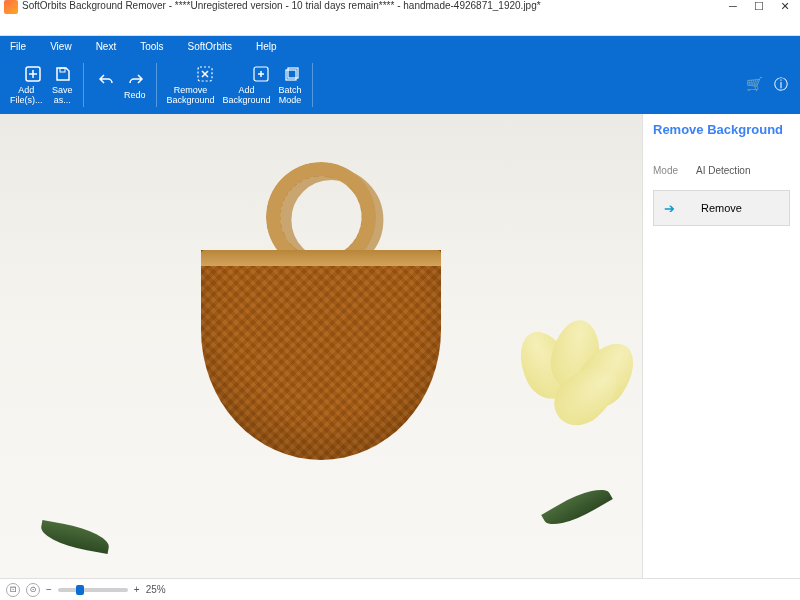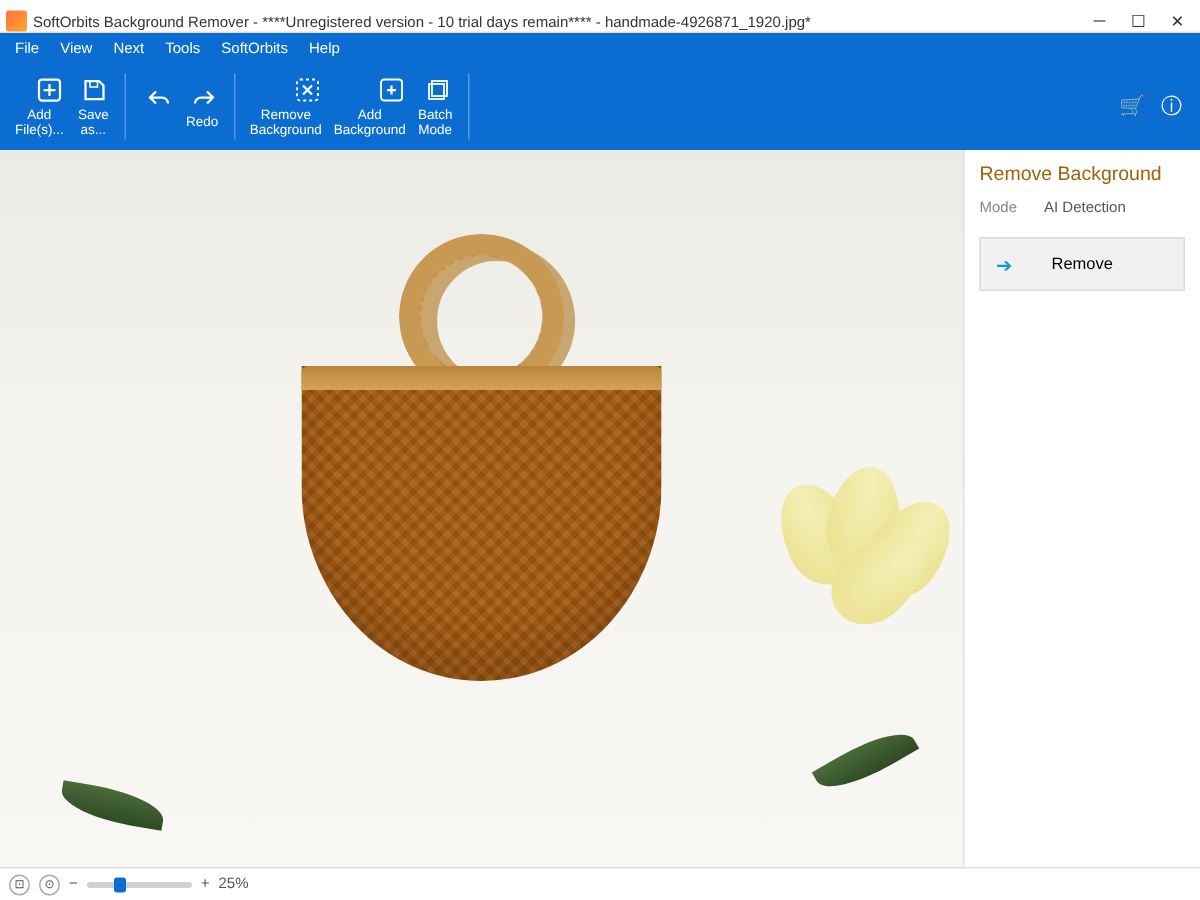--- a/index.html
+++ b/index.html
@@ -1,24 +1,24 @@
 <!DOCTYPE html>
 <html><head>
 <meta charset="utf-8">
 <style>
 * { margin: 0; padding: 0; box-sizing: border-box; font-family: 'Segoe UI', Tahoma, sans-serif; }
 body { width: 800px; height: 600px; background: #fff; overflow: hidden; display: flex; flex-direction: column; }
 
-.titlebar { height: 22px; background: #fff; display: flex; align-items: flex-end; padding: 0 4px; border-bottom: 1px solid #e0e0e0; }
+.titlebar { height: 36px; background: #fff; display: flex; align-items: flex-start; padding: 0 4px; border-bottom: 1px solid #e0e0e0; }
 .titlebar .app-icon { width: 14px; height: 14px; margin-right: 4px; background: linear-gradient(135deg,#ff7043,#ffa726); border-radius: 2px; }
 .titlebar .title { font-size: 10px; color: #333; flex: 1; white-space: nowrap; overflow: hidden; }
 .titlebar .win-controls { display: flex; gap: 12px; padding-right: 4px; }
 .titlebar .win-controls span { font-size: 11px; color: #333; cursor: pointer; width: 14px; text-align: center; }
 
-.menubar { height: 20px; background: #0b6dd2; display: flex; align-items: center; padding: 0 4px; gap: 2px; }
+.menubar { height: 20px; background: #0b6dd2; display: flex; align-items: center; padding: 0 4px; gap: 12px; }
 .menubar span { color: #fff; font-size: 10px; padding: 2px 6px; cursor: pointer; }
 
 .toolbar { height: 58px; background: #0b6dd2; display: flex; align-items: center; padding: 2px 6px; }
 .tb-group { display: flex; align-items: flex-start; }
 .tb-btn { display: flex; flex-direction: column; align-items: flex-end; justify-content: flex-start; color: #fff; font-size: 9px; padding: 2px 4px; cursor: pointer; min-width: 30px; }
 .tb-btn .ico { width: 20px; height: 20px; display: flex; align-items: center; justify-content: center; margin-bottom: 2px; }
 .tb-btn .lbl { line-height: 1.1; text-align: center; white-space: nowrap; }
 .tb-sep { width: 1px; height: 44px; background: rgba(255,255,255,0.3); margin: 0 6px; }
 .tb-right { margin-left: auto; display: flex; gap: 10px; padding-right: 6px; }
 .tb-right span { color: #fff; font-size: 14px; cursor: pointer; }
@@ -33,21 +33,21 @@
 .bag-body::before { content:""; position:absolute; top:0; left:0; right:0; height:16px; background: linear-gradient(#b8863a,#d4a35c); border-radius: 4px 4px 0 0; }
 .bag-handle { position: absolute; left:50%; top:-88px; transform: translateX(-50%); width: 110px; height: 110px; border: 14px solid #c89952; border-radius: 50%; background: repeating-linear-gradient(30deg,#d4a35c 0 3px,#b8863a 3px 6px); -webkit-mask: radial-gradient(circle, transparent 40px, #000 41px); mask: radial-gradient(circle, transparent 40px, #000 41px); }
 .bag-handle2 { position: absolute; left:50%; top:-82px; transform: translateX(-40%); width: 104px; height: 104px; border: 12px solid #b8863a; border-radius:50%; opacity:.7; }
 .flower { position:absolute; right:-10px; top:40%; width:160px; height:160px; }
 .petal { position:absolute; width:48px; height:70px; background: radial-gradient(ellipse at 50% 20%,#f5efb8,#e8e088); border-radius: 50% 50% 50% 50% / 60% 60% 40% 40%; }
 .p1{ left:30px; top:30px; transform:rotate(-25deg);} .p2{ left:60px; top:20px; transform:rotate(10deg);} .p3{ left:90px; top:40px; transform:rotate(35deg);} .p4{ left:70px; top:60px; transform:rotate(50deg);}
 .leaf { position:absolute; width:70px; height:22px; background: linear-gradient(#4a6b3a,#2e4a24); border-radius: 0 70% 0 70%; }
 .l1{ left:40px; bottom:30px; transform:rotate(10deg);} .l2{ right:30px; bottom:60px; transform:rotate(-30deg);}
 
 .side-panel { width: 158px; background: #fff; border-left: 1px solid #e0e0e0; padding: 8px 10px; }
-.side-panel h3 { color: #a16207; font-size: 13px; font-weight: 400; margin-bottom: 10px; }
+.side-panel h3 { color: #3b82f6; font-size: 13px; font-weight: 700; margin-bottom: 28px; }
 .side-panel .mode-row { display: flex; align-items: center; font-size: 10px; color: #555; margin-bottom: 14px; gap: 18px; }
 .side-panel .mode-row .mode-lbl { color: #888; }
 .remove-btn { width: 100%; height: 36px; background: #f1f1f1; border: 1px solid #d8d8d8; display: flex; align-items: center; justify-content: center; gap: 10px; font-size: 11px; cursor: pointer; position: relative; }
 .remove-btn .arrow { color: #0b9bd2; position: absolute; left: 10px; font-size: 13px; }
 
 .statusbar { height: 22px; background: #fff; border-top: 1px solid #e0e0e0; display: flex; align-items: center; padding: 0 6px; font-size: 10px; color: #555; gap: 6px; }
 .statusbar .zoom-ctrl { display: flex; align-items: center; gap: 6px; }
 .statusbar .slider { width: 70px; height: 4px; background: #d0d0d0; border-radius: 2px; position: relative; }
 .statusbar .slider .thumb { position: absolute; left: 18px; top: -3px; width: 8px; height: 10px; background: #0b6dd2; border-radius: 2px; }
 .statusbar .sep { width: 1px; height: 14px; background: #ddd; }

